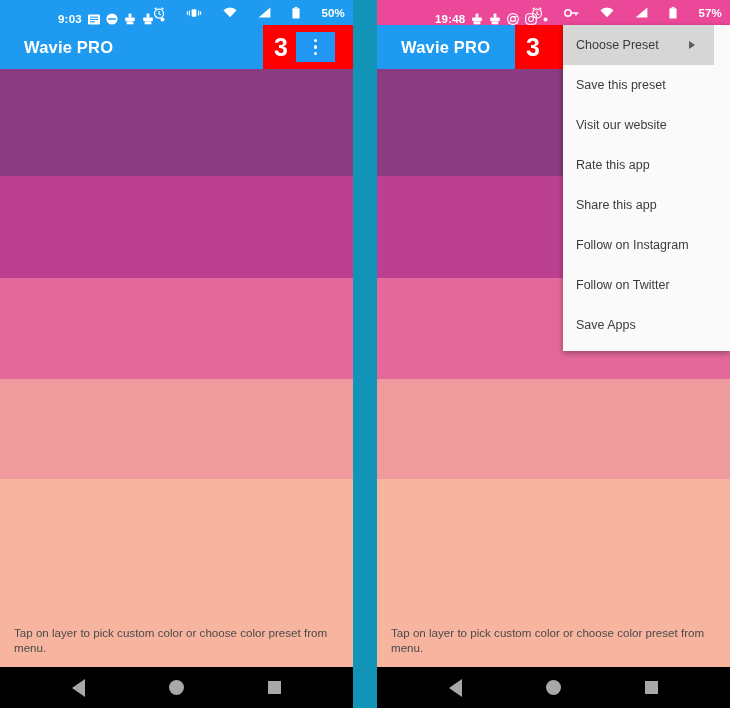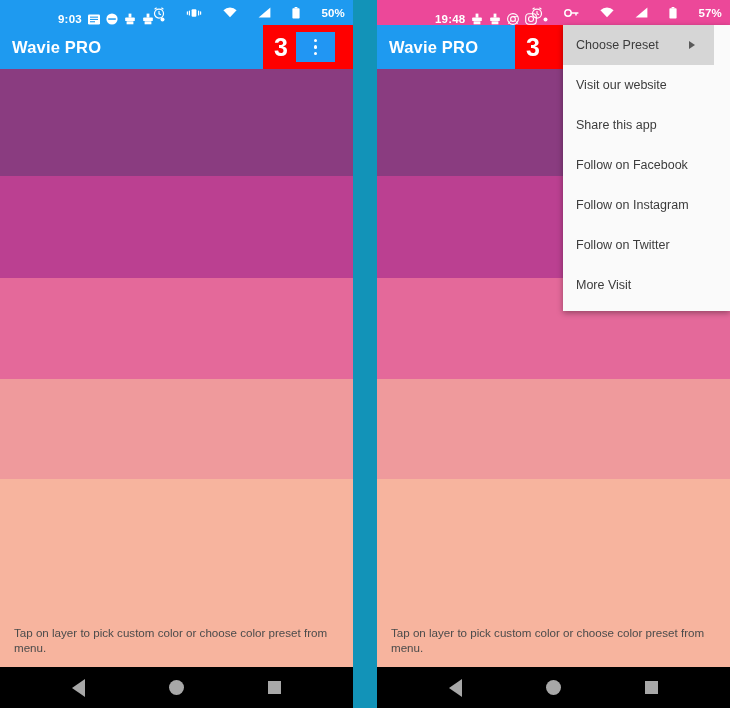--- a/index.html
+++ b/index.html
@@ -56,21 +56,21 @@
     position: relative;
     height: 44px;
     background: #1e9af0;
     display: flex;
     align-items: center;
   }
   .app-title {
     color: #fff;
     font-size: 16.5px;
     font-weight: bold;
-    padding-left: 12px;
+    padding-left: 24px;
     letter-spacing: .2px;
   }
 
   
   .redbox-left {
     position: absolute;
     left: 263px; top: 0px;
     width: 90px; height: 44px;
     background: #ff0000;
     display: flex;
@@ -369,36 +369,39 @@
       <div class="layer" style="height: 188px; background: rgb(247, 180, 158);"></div>
       <div class="hint">Tap on layer to pick custom color or choose color preset from menu.</div>
     </div>
 
     <div class="menu">
       <div class="menu-item first">
         <span>Choose Preset</span>
         <span class="submenu-arrow"></span>
       </div>
       <div class="menu-item">
+        <span>Save this preset</span>
+      </div>
+      <div class="menu-item">
         <span>Visit our website</span>
       </div>
       <div class="menu-item">
+        <span>Rate this app</span>
+      </div>
+      <div class="menu-item">
         <span>Share this app</span>
       </div>
       <div class="menu-item">
-        <span>Follow on Facebook</span>
-      </div>
-      <div class="menu-item">
         <span>Follow on Instagram</span>
       </div>
       <div class="menu-item">
         <span>Follow on Twitter</span>
       </div>
       <div class="menu-item">
-        <span>More Visit</span>
+        <span>Save Apps</span>
       </div>
     </div>
 
     <div class="navbar">
       <span class="nav-back"></span>
       <span class="nav-home"></span>
       <span class="nav-recent"></span>
     </div>
   </div>
 

